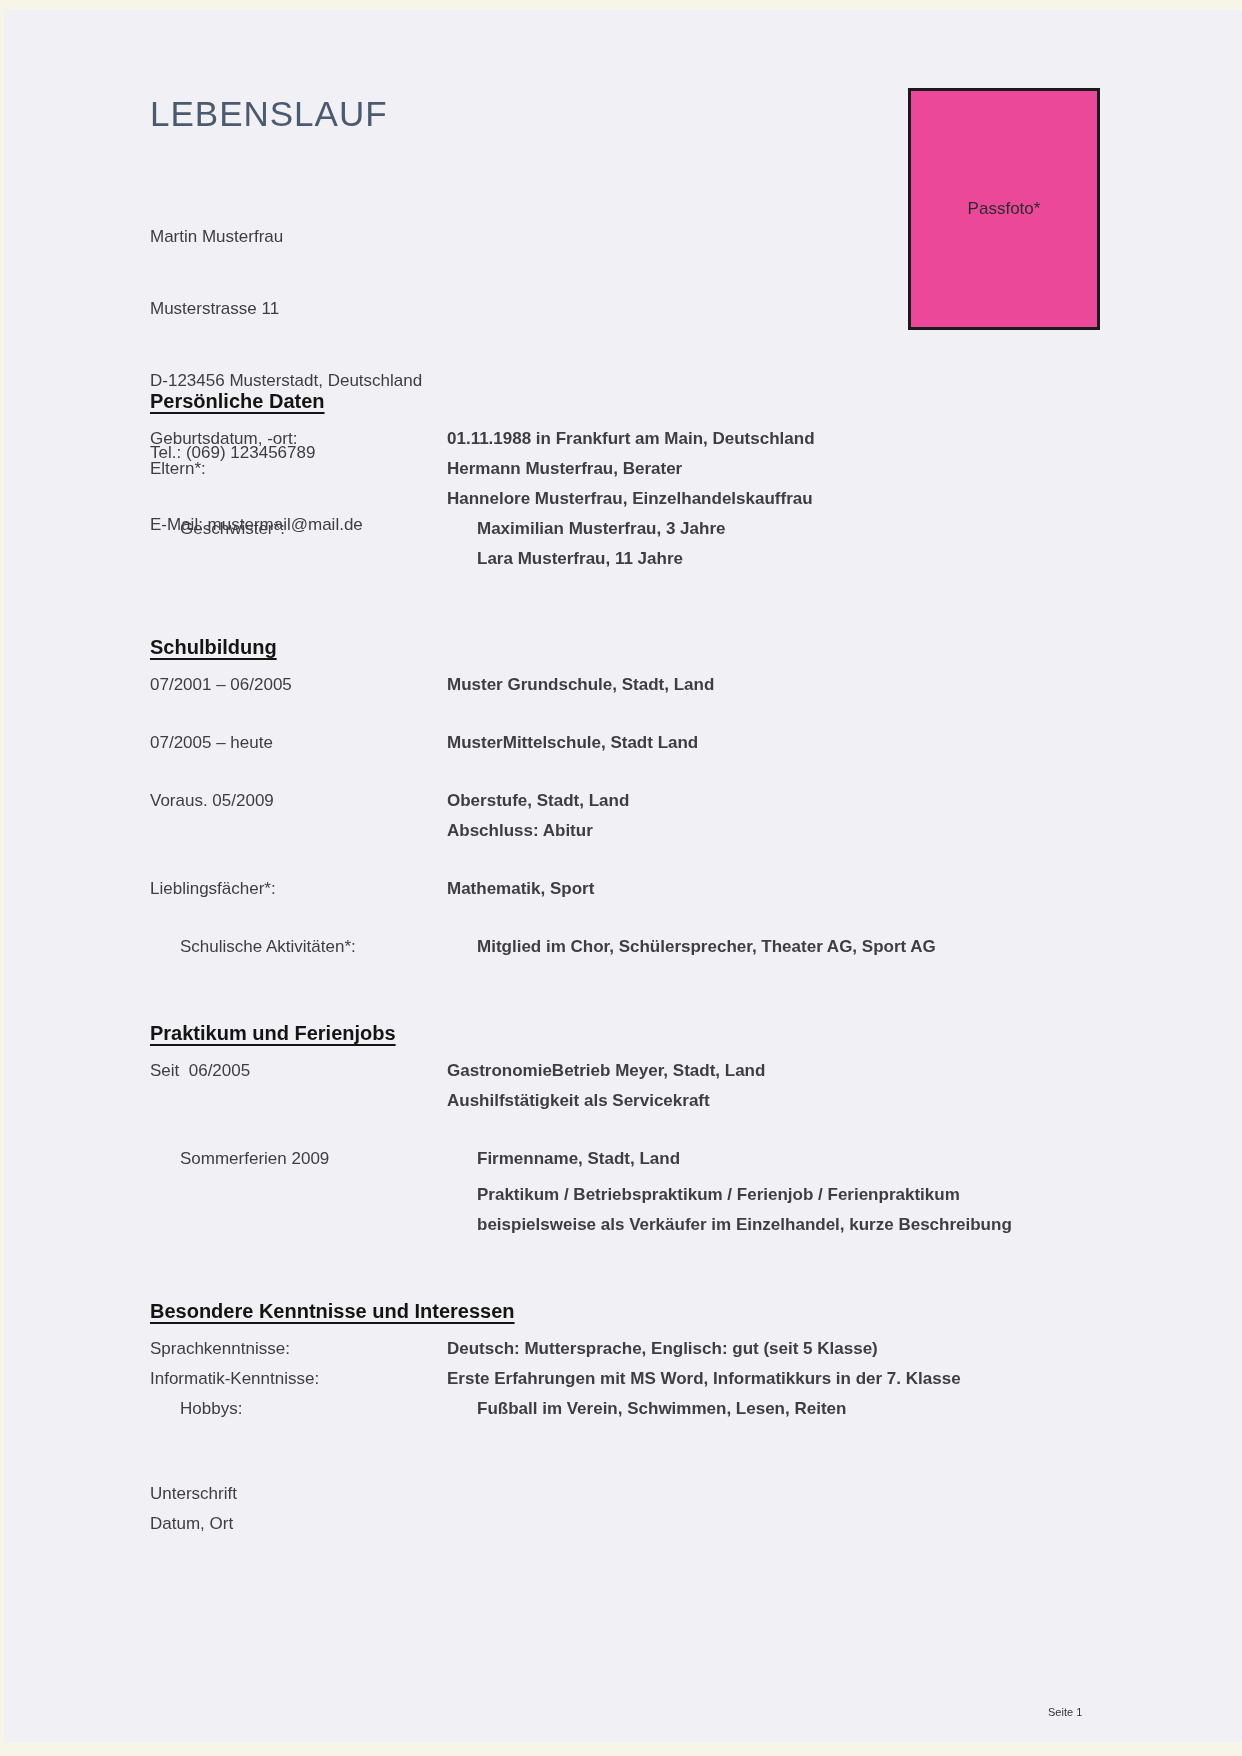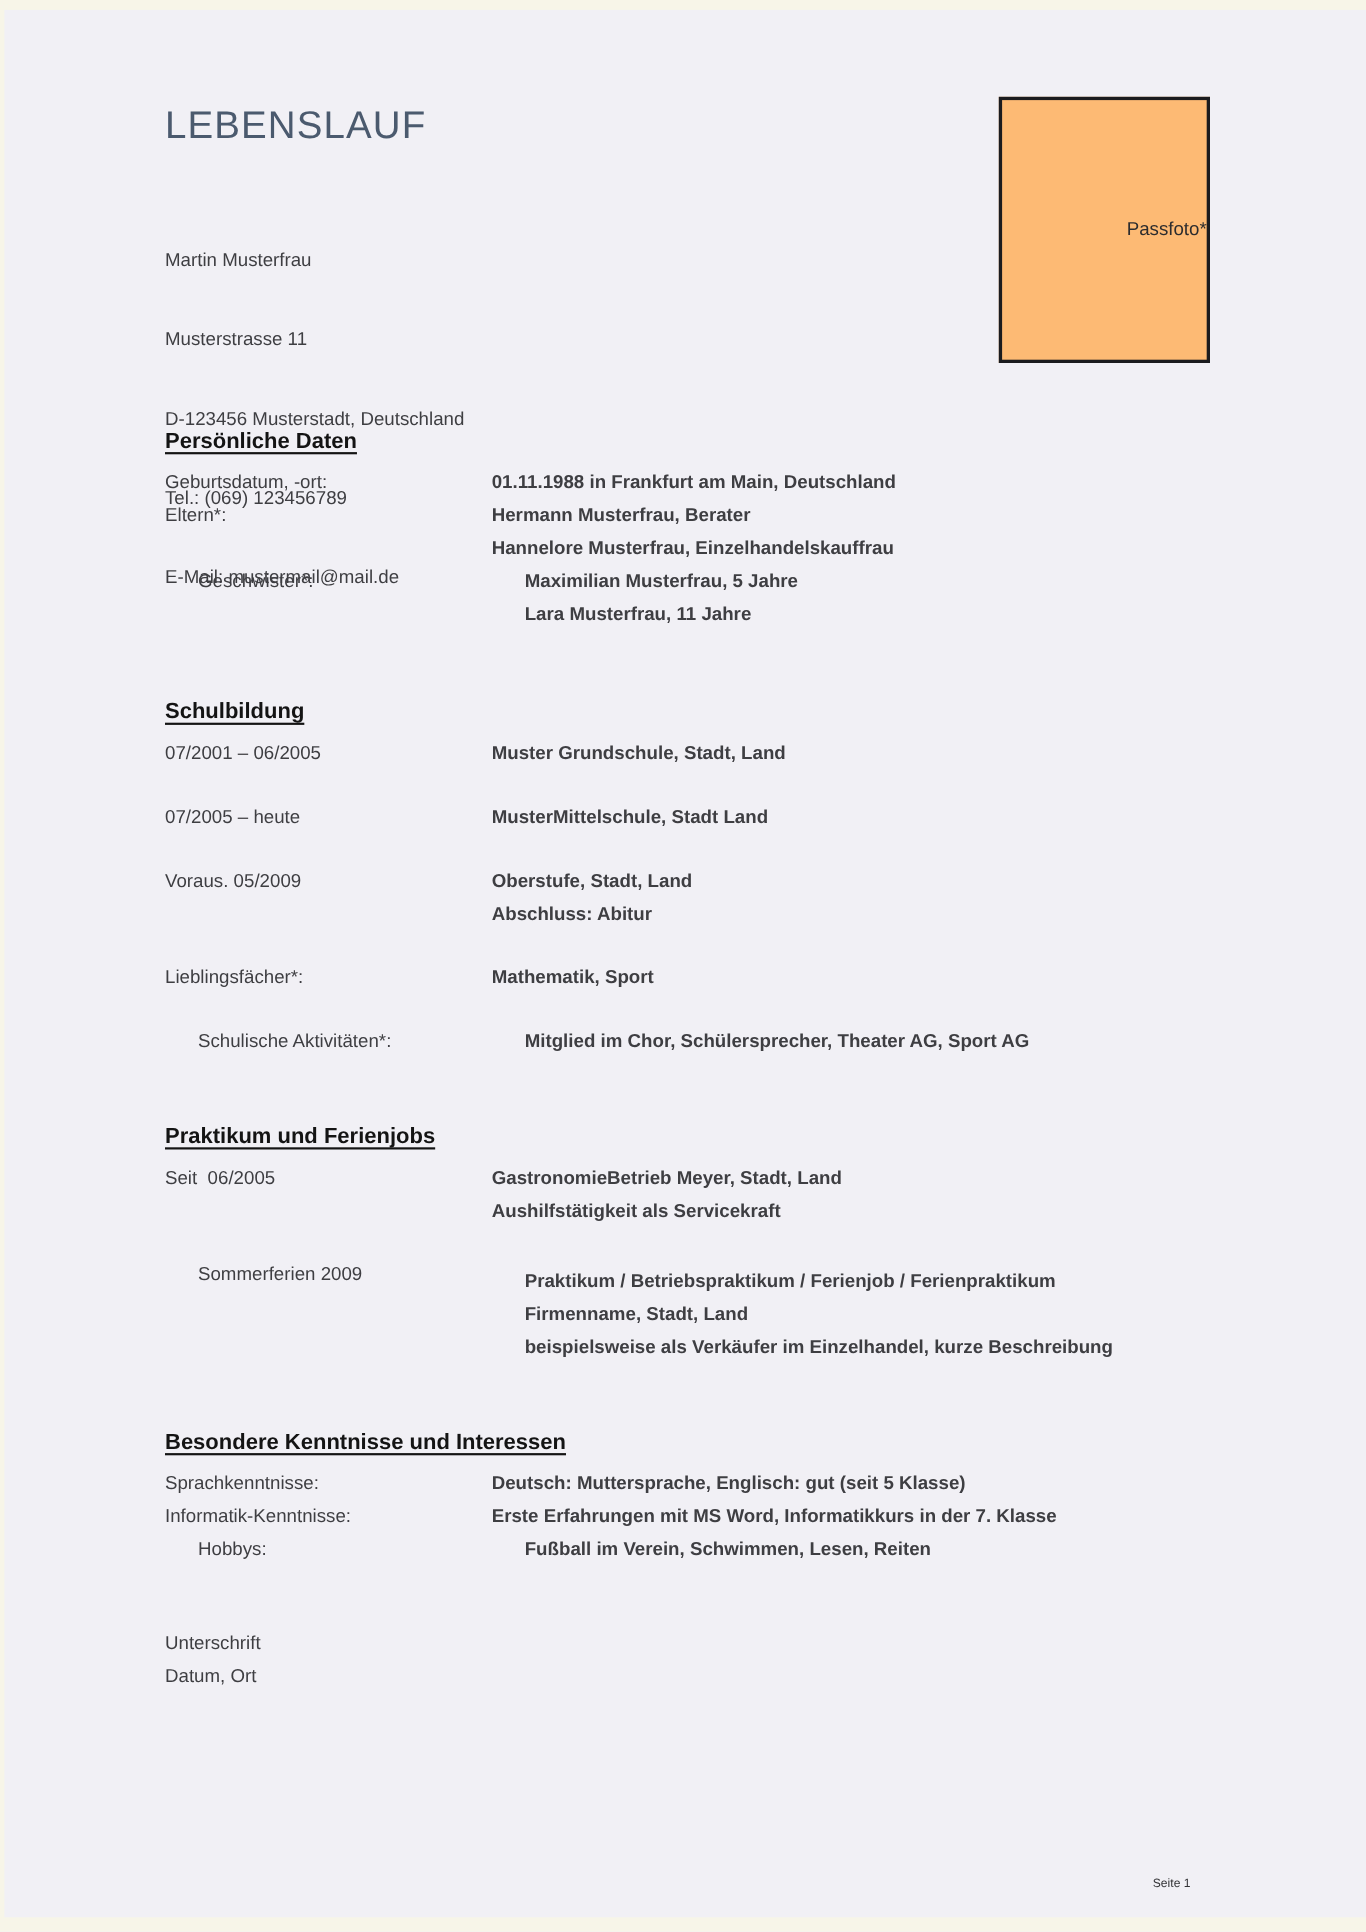--- a/index.html
+++ b/index.html
@@ -24,22 +24,22 @@
   .contact{
     position:absolute;left:146px;top:170px;
     font-size:17px;line-height:28px;
     color:#3e3e42;
   }
   .contact div{white-space:pre-wrap;margin-top:44px;}
   .photo-box{
     position:absolute;left:904px;top:79px;
     width:186px;height:236px;
     border:3px solid #1b1b1e;
-    background:#fdba74;
-    display:flex;align-items:center;justify-content:flex-end;
+    background:#ec4899;
+    display:flex;align-items:center;justify-content:center;
   }
   .photo-box span{
     font-size:17px;color:#2c2c2e;
   }
   .section{
     position:absolute;left:146px;
     width:1000px;
     color:#3e3e42;
   }
   .section h2{
@@ -106,21 +106,21 @@
       <div class="row">
         <span class="label">Eltern*:</span>
         <span class="value">
           <span class="vline">Hermann Musterfrau, Berater</span>
           <span class="vline">Hannelore Musterfrau, Einzelhandelskauffrau</span>
         </span>
       </div>
       <div class="row">
         <span class="label">Geschwister*:</span>
         <span class="value">
-          <span class="vline">Maximilian Musterfrau, 5 Jahre</span>
+          <span class="vline">Maximilian Musterfrau, 3 Jahre</span>
           <span class="vline">Lara Musterfrau, 11 Jahre</span>
         </span>
       </div>
     </div>
   </div>
 
   <div class="section" style="top:626px;">
     <h2>Schulbildung</h2>
     <div class="rows">
       <div class="row gap">
@@ -163,22 +163,22 @@
       <div class="row gap">
         <span class="label">Seit  06/2005</span>
         <span class="value">
           <span class="vline">GastronomieBetrieb Meyer, Stadt, Land</span>
           <span class="vline">Aushilfstätigkeit als Servicekraft</span>
         </span>
       </div>
       <div class="row">
         <span class="label">Sommerferien 2009</span>
         <span class="value">
+          <span class="vline">Firmenname, Stadt, Land</span>
           <span class="vline para-gap">Praktikum / Betriebspraktikum / Ferienjob / Ferienpraktikum</span>
-          <span class="vline">Firmenname, Stadt, Land</span>
           <span class="vline">beispielsweise als Verkäufer im Einzelhandel, kurze Beschreibung</span>
         </span>
       </div>
     </div>
   </div>
 
   <div class="section" style="top:1290px;">
     <h2>Besondere Kenntnisse und Interessen</h2>
     <div class="rows">
       <div class="row">

